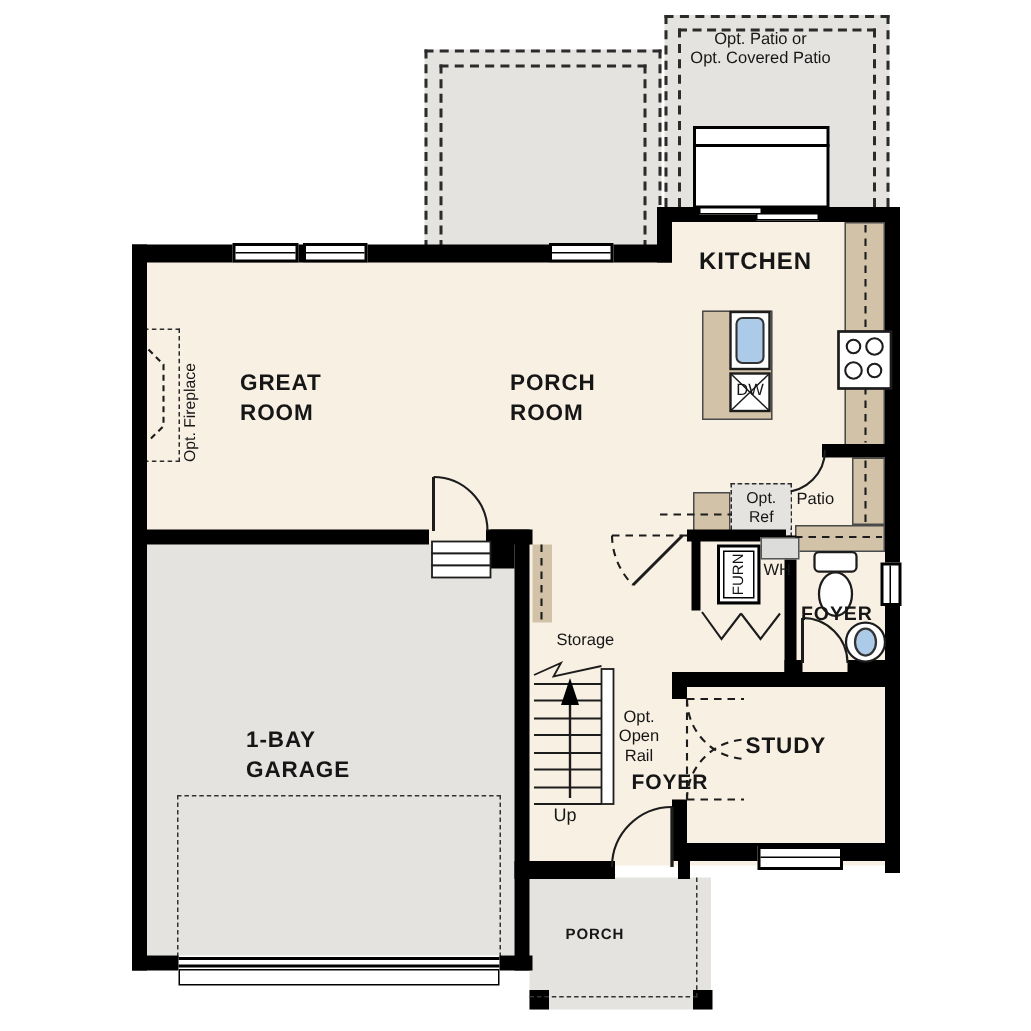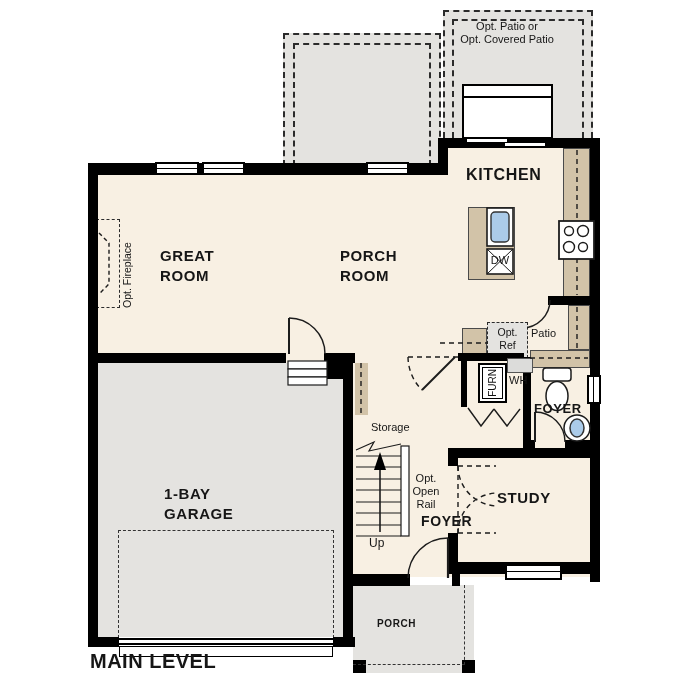--- a/index.html
+++ b/index.html
@@ -192,21 +192,20 @@
   <div class="lbl room" style="left:160px;top:246px;width:100px;font-size:15px;line-height:1.35;">GREAT
 ROOM</div>
   <div class="lbl room" style="left:340px;top:246px;width:100px;font-size:15px;line-height:1.35;">PORCH
 ROOM</div>
   <div class="lbl room" style="left:164px;top:484px;width:116px;font-size:15px;line-height:1.35;">1-BAY
 GARAGE</div>
   <div class="lbl room" style="left:497px;top:489px;font-size:15px;">STUDY</div>
   <div class="lbl room" style="left:421px;top:513px;font-size:14px;">FOYER</div>
   <div class="lbl room" style="left:534px;top:401px;font-size:13px;">FOYER</div>
   <div class="lbl room" style="left:377px;top:618px;width:70px;font-size:10px;">PORCH</div>
-  <div class="lbl room" style="left:90px;top:649px;font-size:20px;letter-spacing:.5px;">MAIN LEVEL</div>
   <div class="lbl small" style="left:531px;top:327px;">Patio</div>
   <div class="lbl small" style="left:371px;top:421px;">Storage</div>
   <div class="lbl small" style="left:369px;top:536px;font-size:12px;">Up</div>
   <div class="lbl small" style="left:509px;top:374px;">WH</div>
   <div class="lbl small" style="left:487px;top:254px;width:26px;text-align:center;">DW</div>
   <div class="lbl small" style="left:488px;top:326px;width:39px;text-align:center;font-size:10.5px;background:#e4e3e0;">Opt.
 Ref</div>
   <div class="lbl small" style="left:405px;top:472px;width:42px;text-align:center;line-height:1.2;">Opt.
 Open
 Rail</div>

